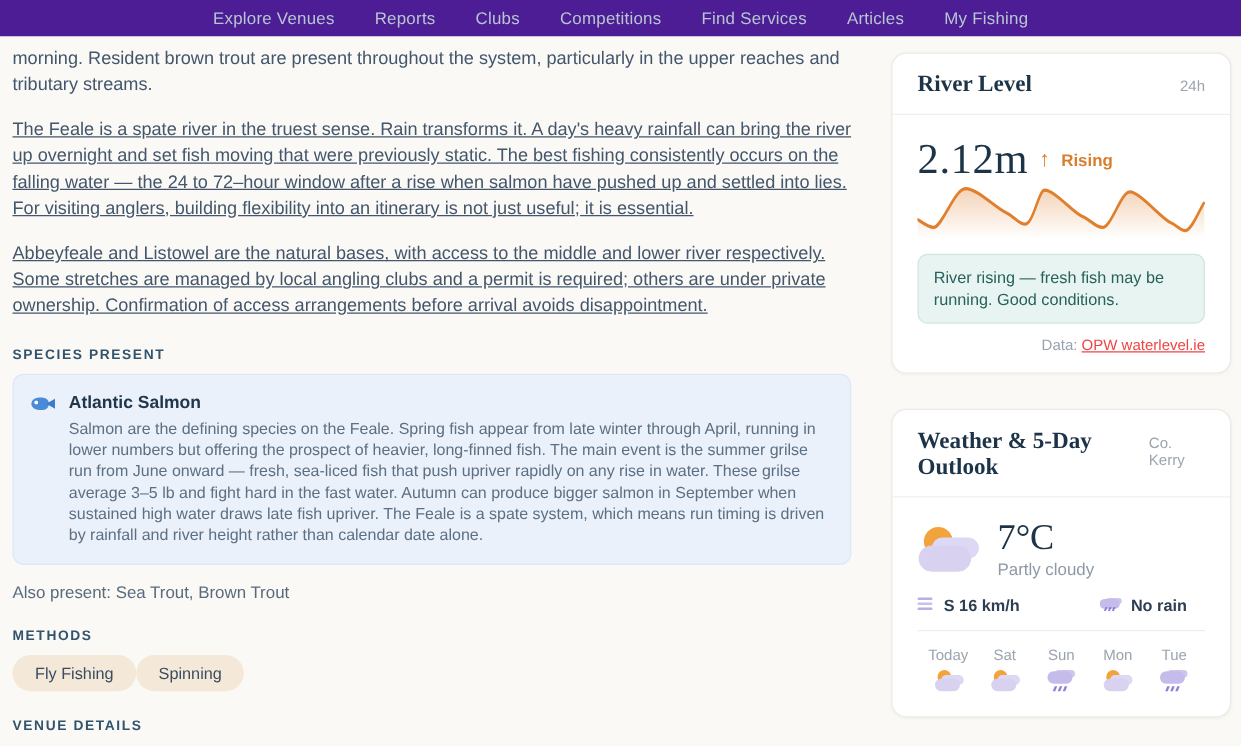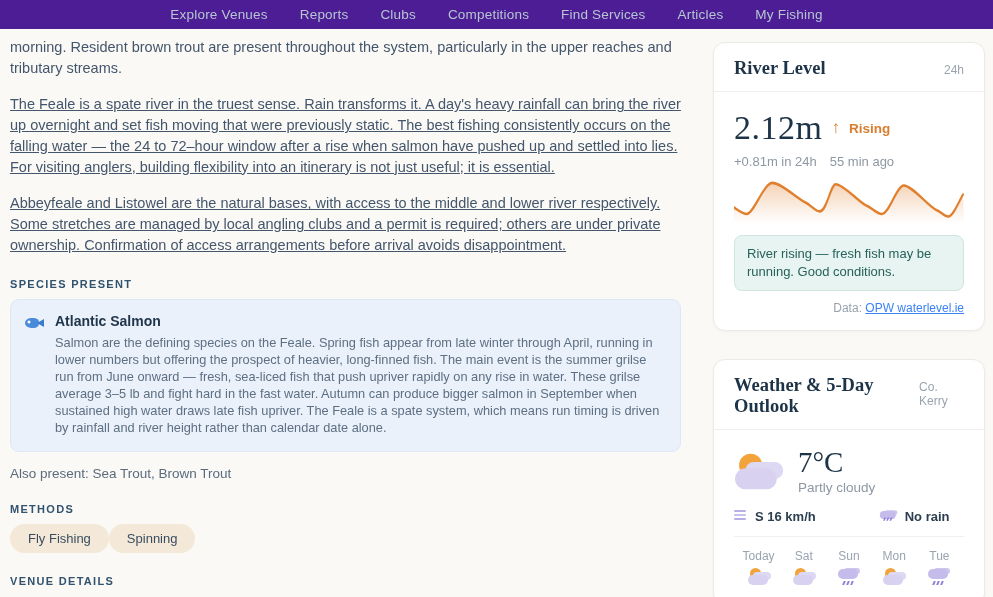--- a/index.html
+++ b/index.html
@@ -77,21 +77,21 @@
   }
   .trend-arrow { color:#e0802e; font-size:17px; font-weight:bold; }
   .trend-label { color:#d97e2e; font-size:13.5px; font-weight:bold; }
   .change-row { display:flex; gap:13px; font-size:13px; color:#8d98a3; margin:7px 0 10px 0; }
   .sparkline { display:block; width:100%; height:44px; margin-bottom:12px; }
   .note-box {
     background:#e8f4f1; border:1px solid #cfe6df; border-radius:8px;
     padding:9px 12px; font-size:13px; line-height:1.4; color:#26615a; margin-bottom:10px;
   }
   .source-row { text-align:right; font-size:12px; color:#98a2ad; }
-  .source-row a { color:#3b82f6; }
+  .source-row a { color:#ef4444; }
 
   
   .current-row { display:flex; align-items:center; gap:14px; margin-bottom:14px; }
   .wi-lg-wrap { width:50px; height:40px; position:relative; }
   .wi-lg-wrap .wi { position:absolute; left:12px; top:12px; transform:scale(2.1); }
   .current-temp {
     font-family:"Liberation Serif","DejaVu Serif",serif;
     font-size:29px; color:#1d3347; line-height:1.05;
   }
   .current-cond { font-size:13.5px; color:#8d98a3; margin-top:2px; }
@@ -178,24 +178,20 @@
     <section class="panel">
       <div class="panel-head">
         <span class="panel-title">River Level</span>
         <span class="panel-meta">24h</span>
       </div>
       <div class="panel-body">
         <div class="level-row">
           <span class="level-value">2.12m</span>
           <span class="trend-arrow">↑</span>
           <span class="trend-label">Rising</span>
-        </div>
-        <div class="change-row">
-          <span>+0.81m in 24h</span>
-          <span>55 min ago</span>
         </div>
         <svg class="sparkline" viewBox="0 0 233 34" preserveAspectRatio="none">
           <defs>
             <linearGradient id="sparkfill" x1="0" y1="0" x2="0" y2="1">
               <stop offset="0" stop-color="#e0802e" stop-opacity="0.35"></stop>
               <stop offset="1" stop-color="#e0802e" stop-opacity="0"></stop>
             </linearGradient>
           </defs>
           <path d="M0,22 C4,24 9,27 13,27 C20,27 30,3 39,3 C48,3 62,14 72,18 C78,20 82,25 87,25 C94,25 98,4 103,4 C111,4 125,17 133,20 C140,22 144,27 150,27 C157,27 165,5 172,5 C180,5 197,21 205,24 C210,25.5 213,29 217,29 C222,29 228,17 232,12 L233,34 L0,34 Z" fill="url(#sparkfill)" stroke="none"></path>
           <path d="M0,22 C4,24 9,27 13,27 C20,27 30,3 39,3 C48,3 62,14 72,18 C78,20 82,25 87,25 C94,25 98,4 103,4 C111,4 125,17 133,20 C140,22 144,27 150,27 C157,27 165,5 172,5 C180,5 197,21 205,24 C210,25.5 213,29 217,29 C222,29 228,17 232,12" fill="none" stroke="#e0802e" stroke-width="2" stroke-linecap="round" stroke-linejoin="round"></path>

